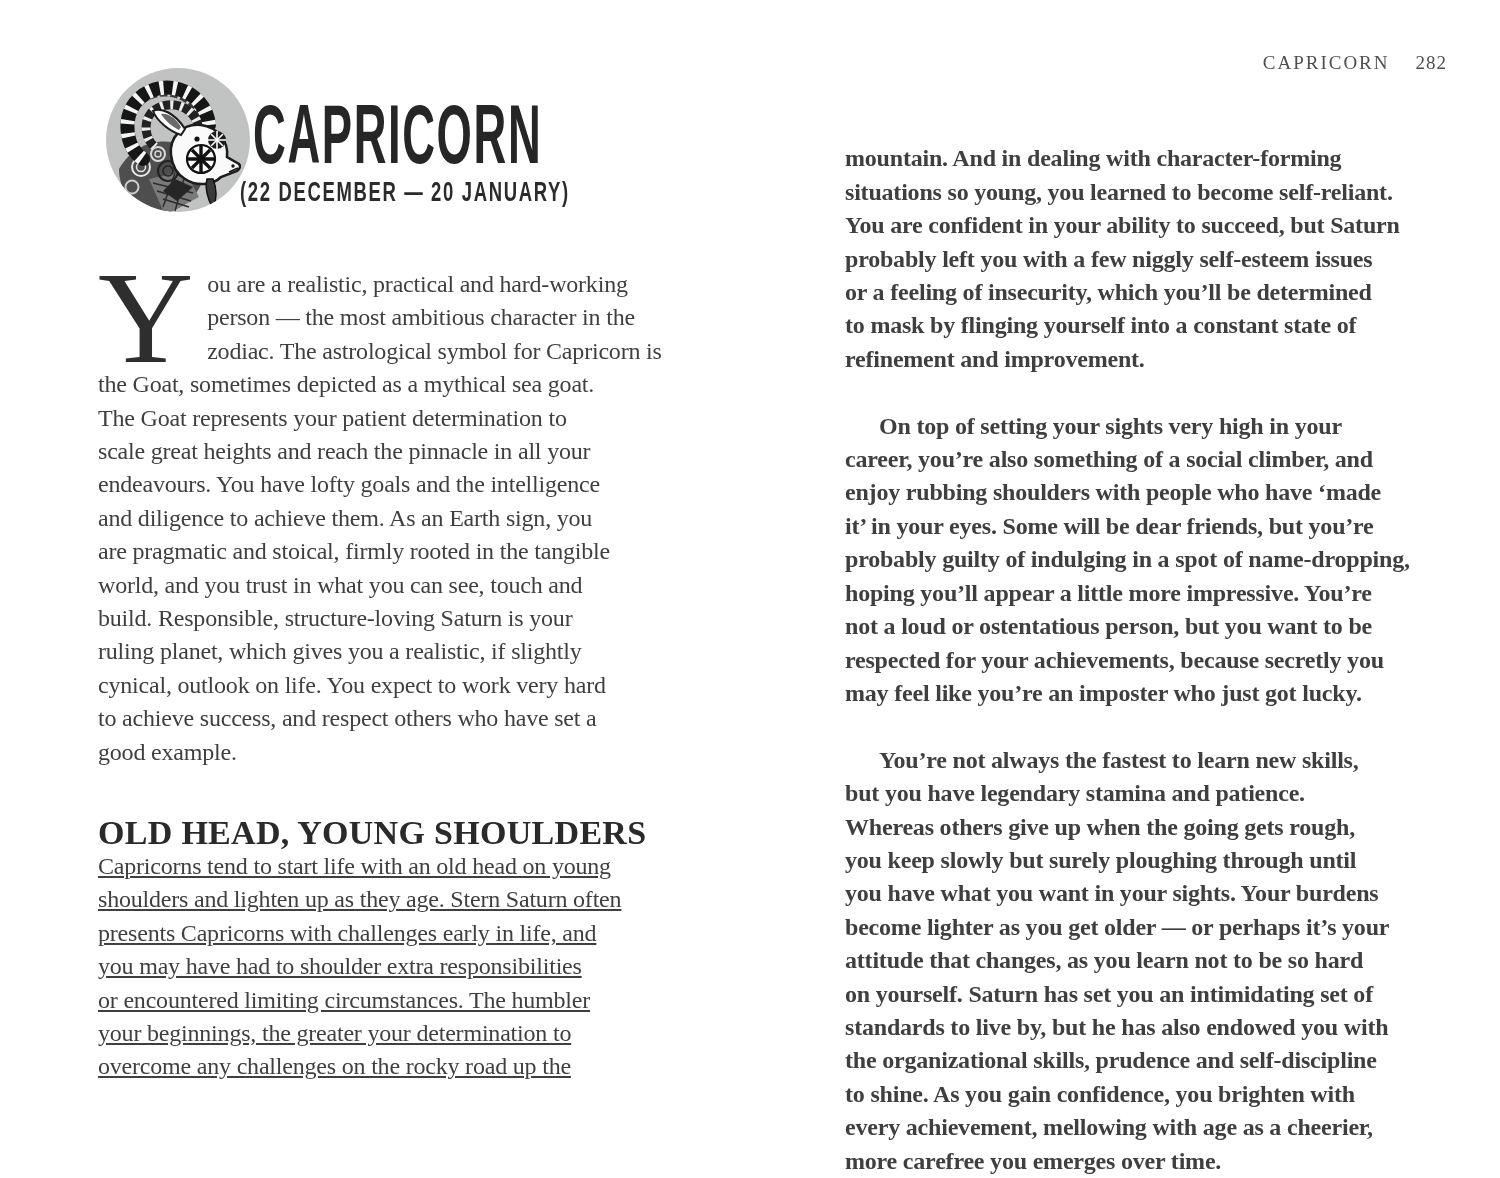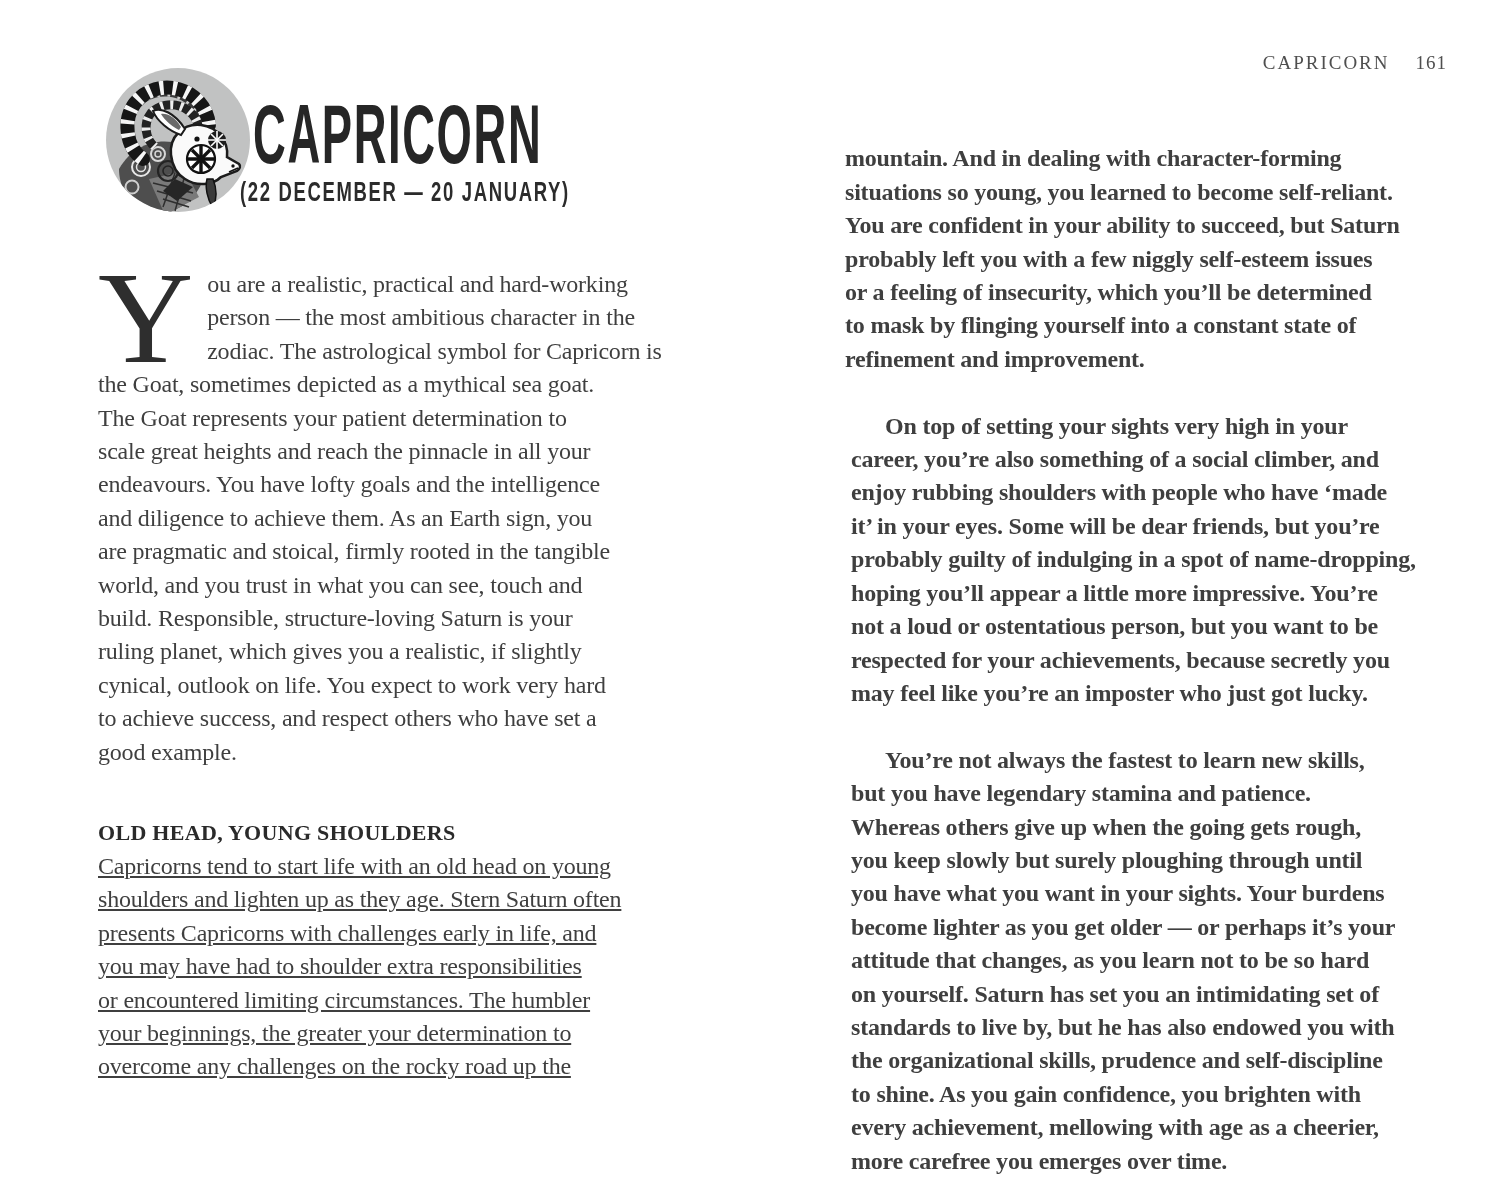--- a/index.html
+++ b/index.html
@@ -58,21 +58,21 @@
   .drop-cap {
     float: left;
     font-size: 132px;
     line-height: 94px;
     height: 97px;
     margin: 3px 14px 0 0;
     color: #2e2e2e;
   }
   #section-heading {
     left: 98px; top: 818px;
-    font-size: 22px;
+    font-size: 34px;
     font-weight: 700;
     letter-spacing: 0.3px;
     color: #2a2a2a;
     line-height: 30px;
     white-space: nowrap;
   }
   #section-block { left: 98px; top: 850px; width: 620px; text-decoration: underline; }
 
   
   #running-header {
@@ -80,21 +80,21 @@
     text-align: right;
     font-size: 19px;
     letter-spacing: 2px;
     color: #4f4f4f;
     white-space: nowrap;
   }
   #running-header .page-num { margin-left: 26px; letter-spacing: 1px; }
 
   #right-column { left: 845px; top: 109px; width: 620px; }
   #right-column p { margin: 0; font-weight: bold; }
-  #right-column p.indent { text-indent: 34px; margin-left: 6px; }
+  #right-column p.indent { text-indent: 34px; }
 </style>
 </head>
 <body>
 
 <div class="abs" id="sign-icon">
   <svg width="146" height="146" viewBox="0 0 146 146">
     <defs>
         <clipPath id="cir">
           <circle cx="73" cy="73" r="72"></circle>
         </clipPath>
@@ -186,21 +186,21 @@
 
 <div class="abs body-text" id="section-block">Capricorns tend to start life with an old head on young
 shoulders and lighten up as they age. Stern Saturn often
 presents Capricorns with challenges early in life, and
 you may have had to shoulder extra responsibilities
 or encountered limiting circumstances. The humbler
 your beginnings, the greater your determination to
 overcome any challenges on the rocky road up the</div>
 
 <div class="abs" id="running-header">
-  <span>CAPRICORN</span><span class="page-num">161</span>
+  <span>CAPRICORN</span><span class="page-num">282</span>
 </div>
 
 <div class="abs body-text" id="right-column">
   <p>mountain. And in dealing with character-forming
 situations so young, you learned to become self-reliant.
 You are confident in your ability to succeed, but Saturn
 probably left you with a few niggly self-esteem issues
 or a feeling of insecurity, which you’ll be determined
 to mask by flinging yourself into a constant state of
 refinement and improvement.</p>

